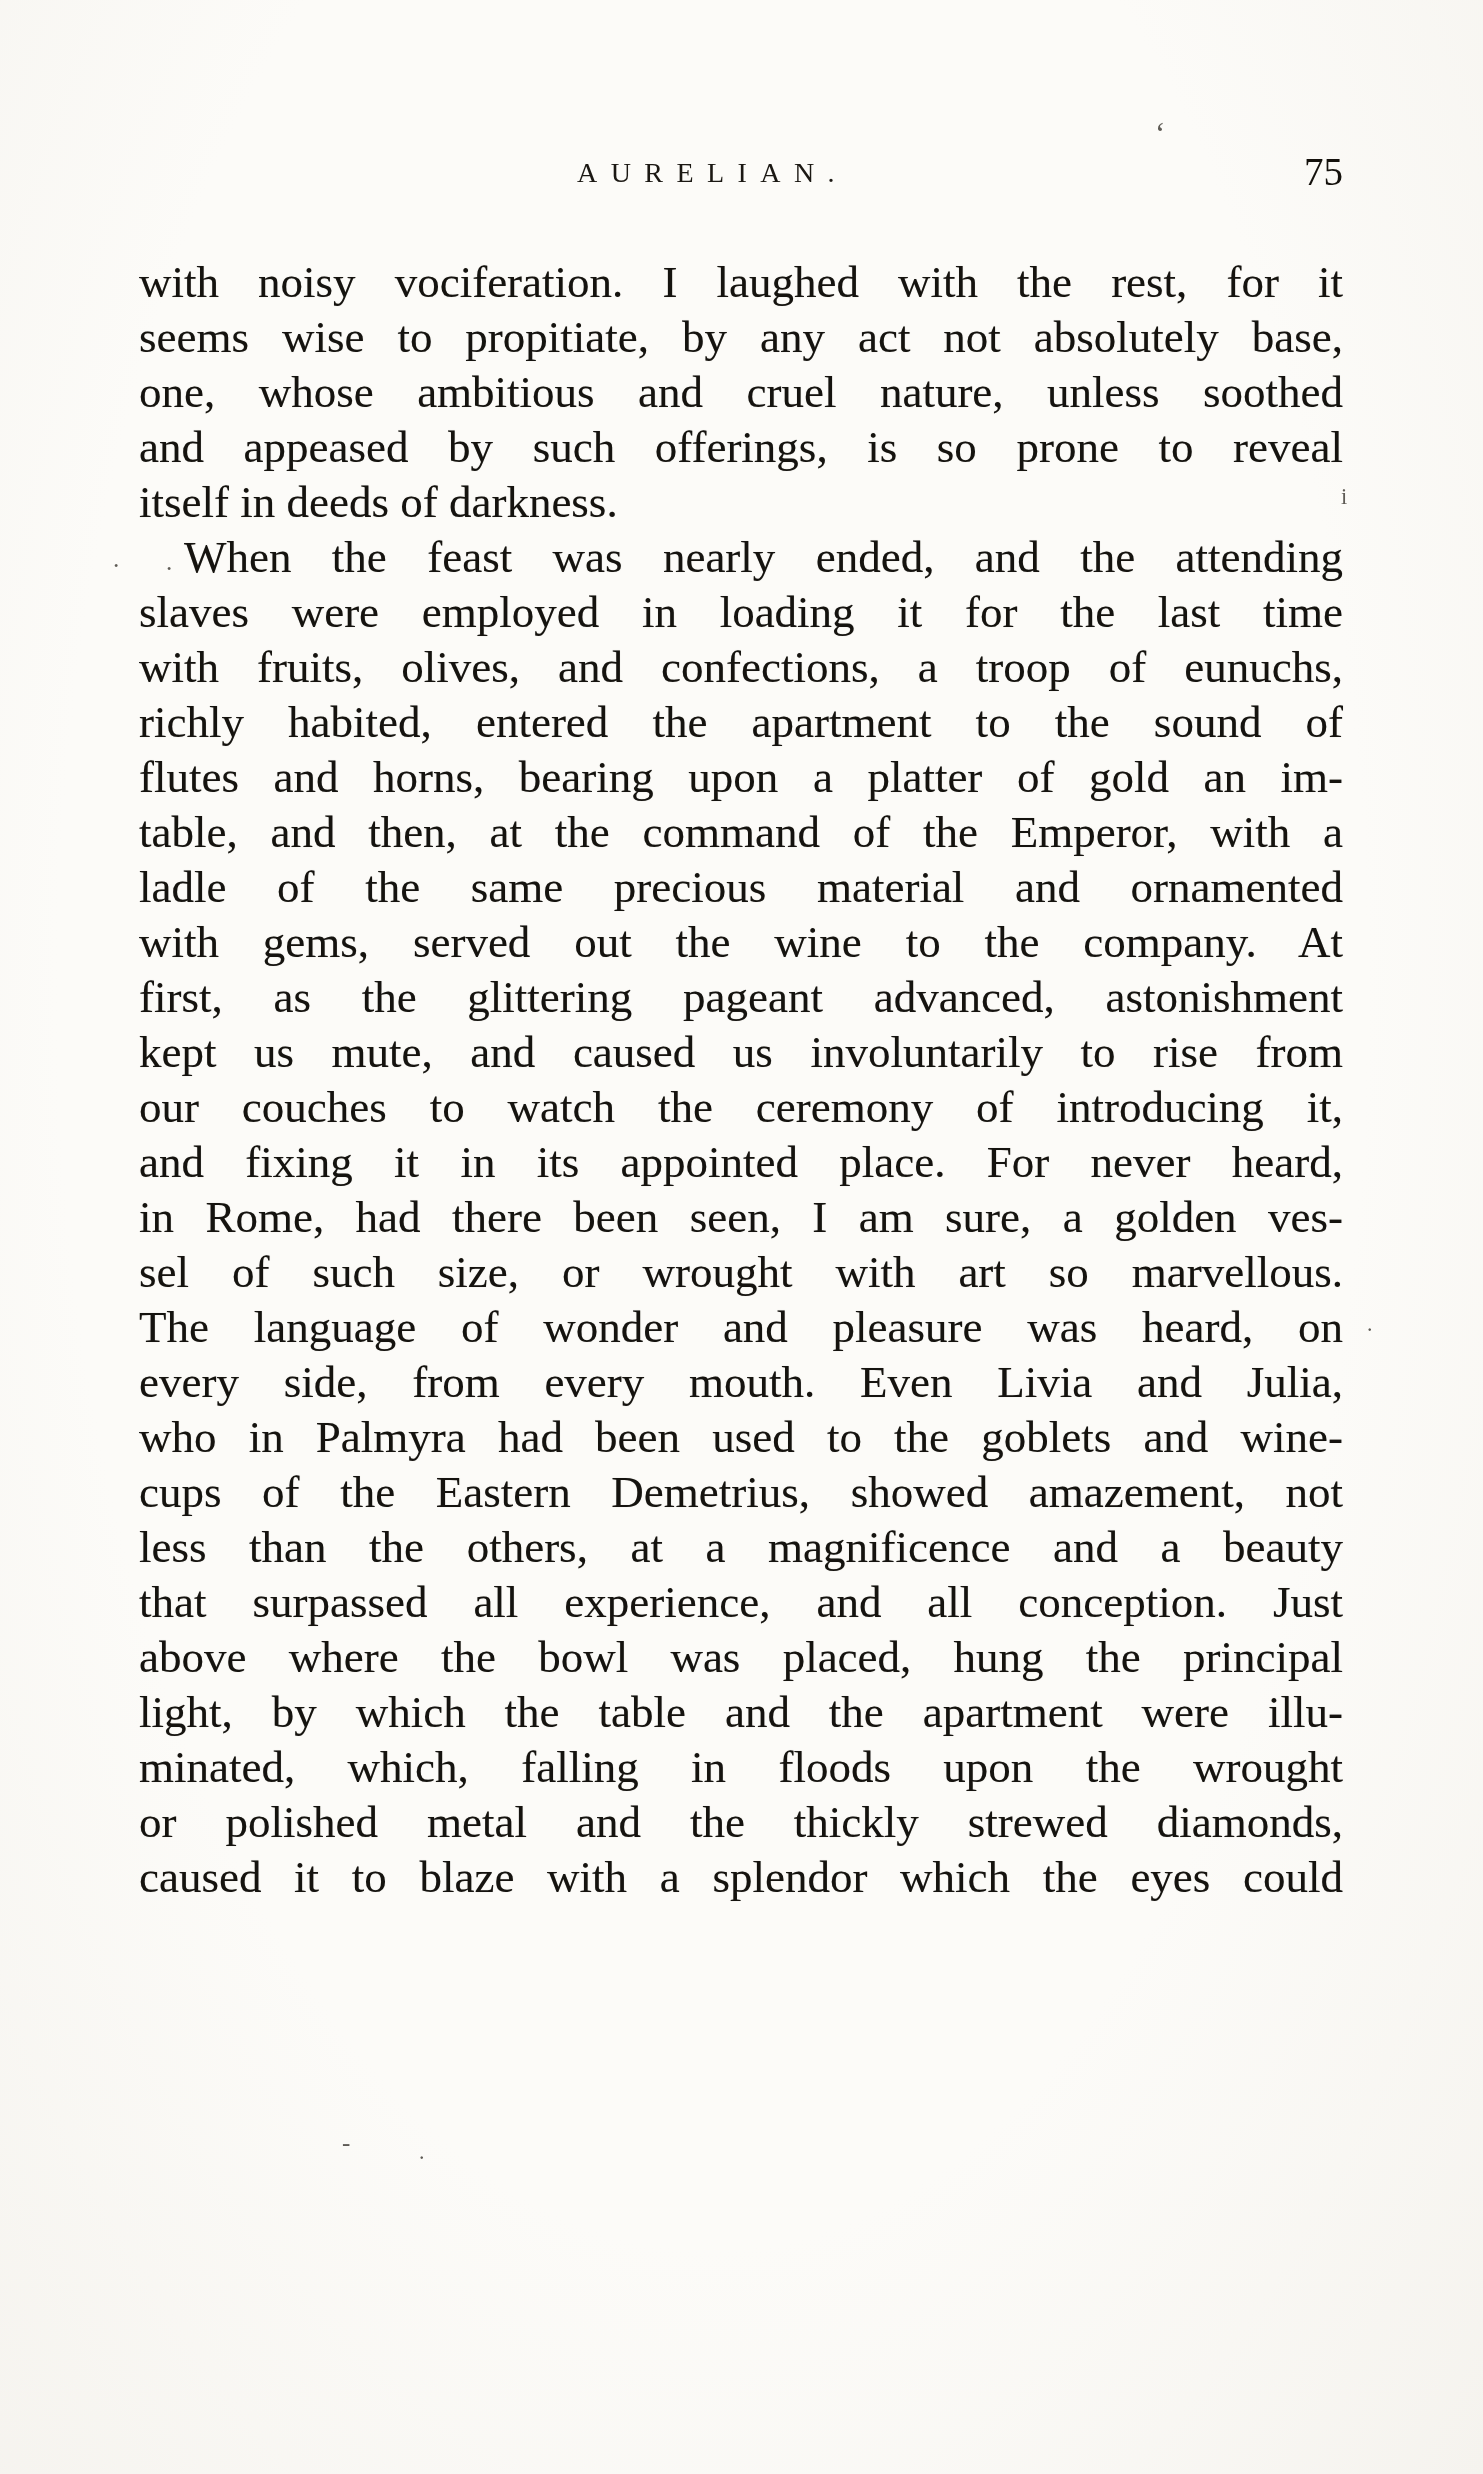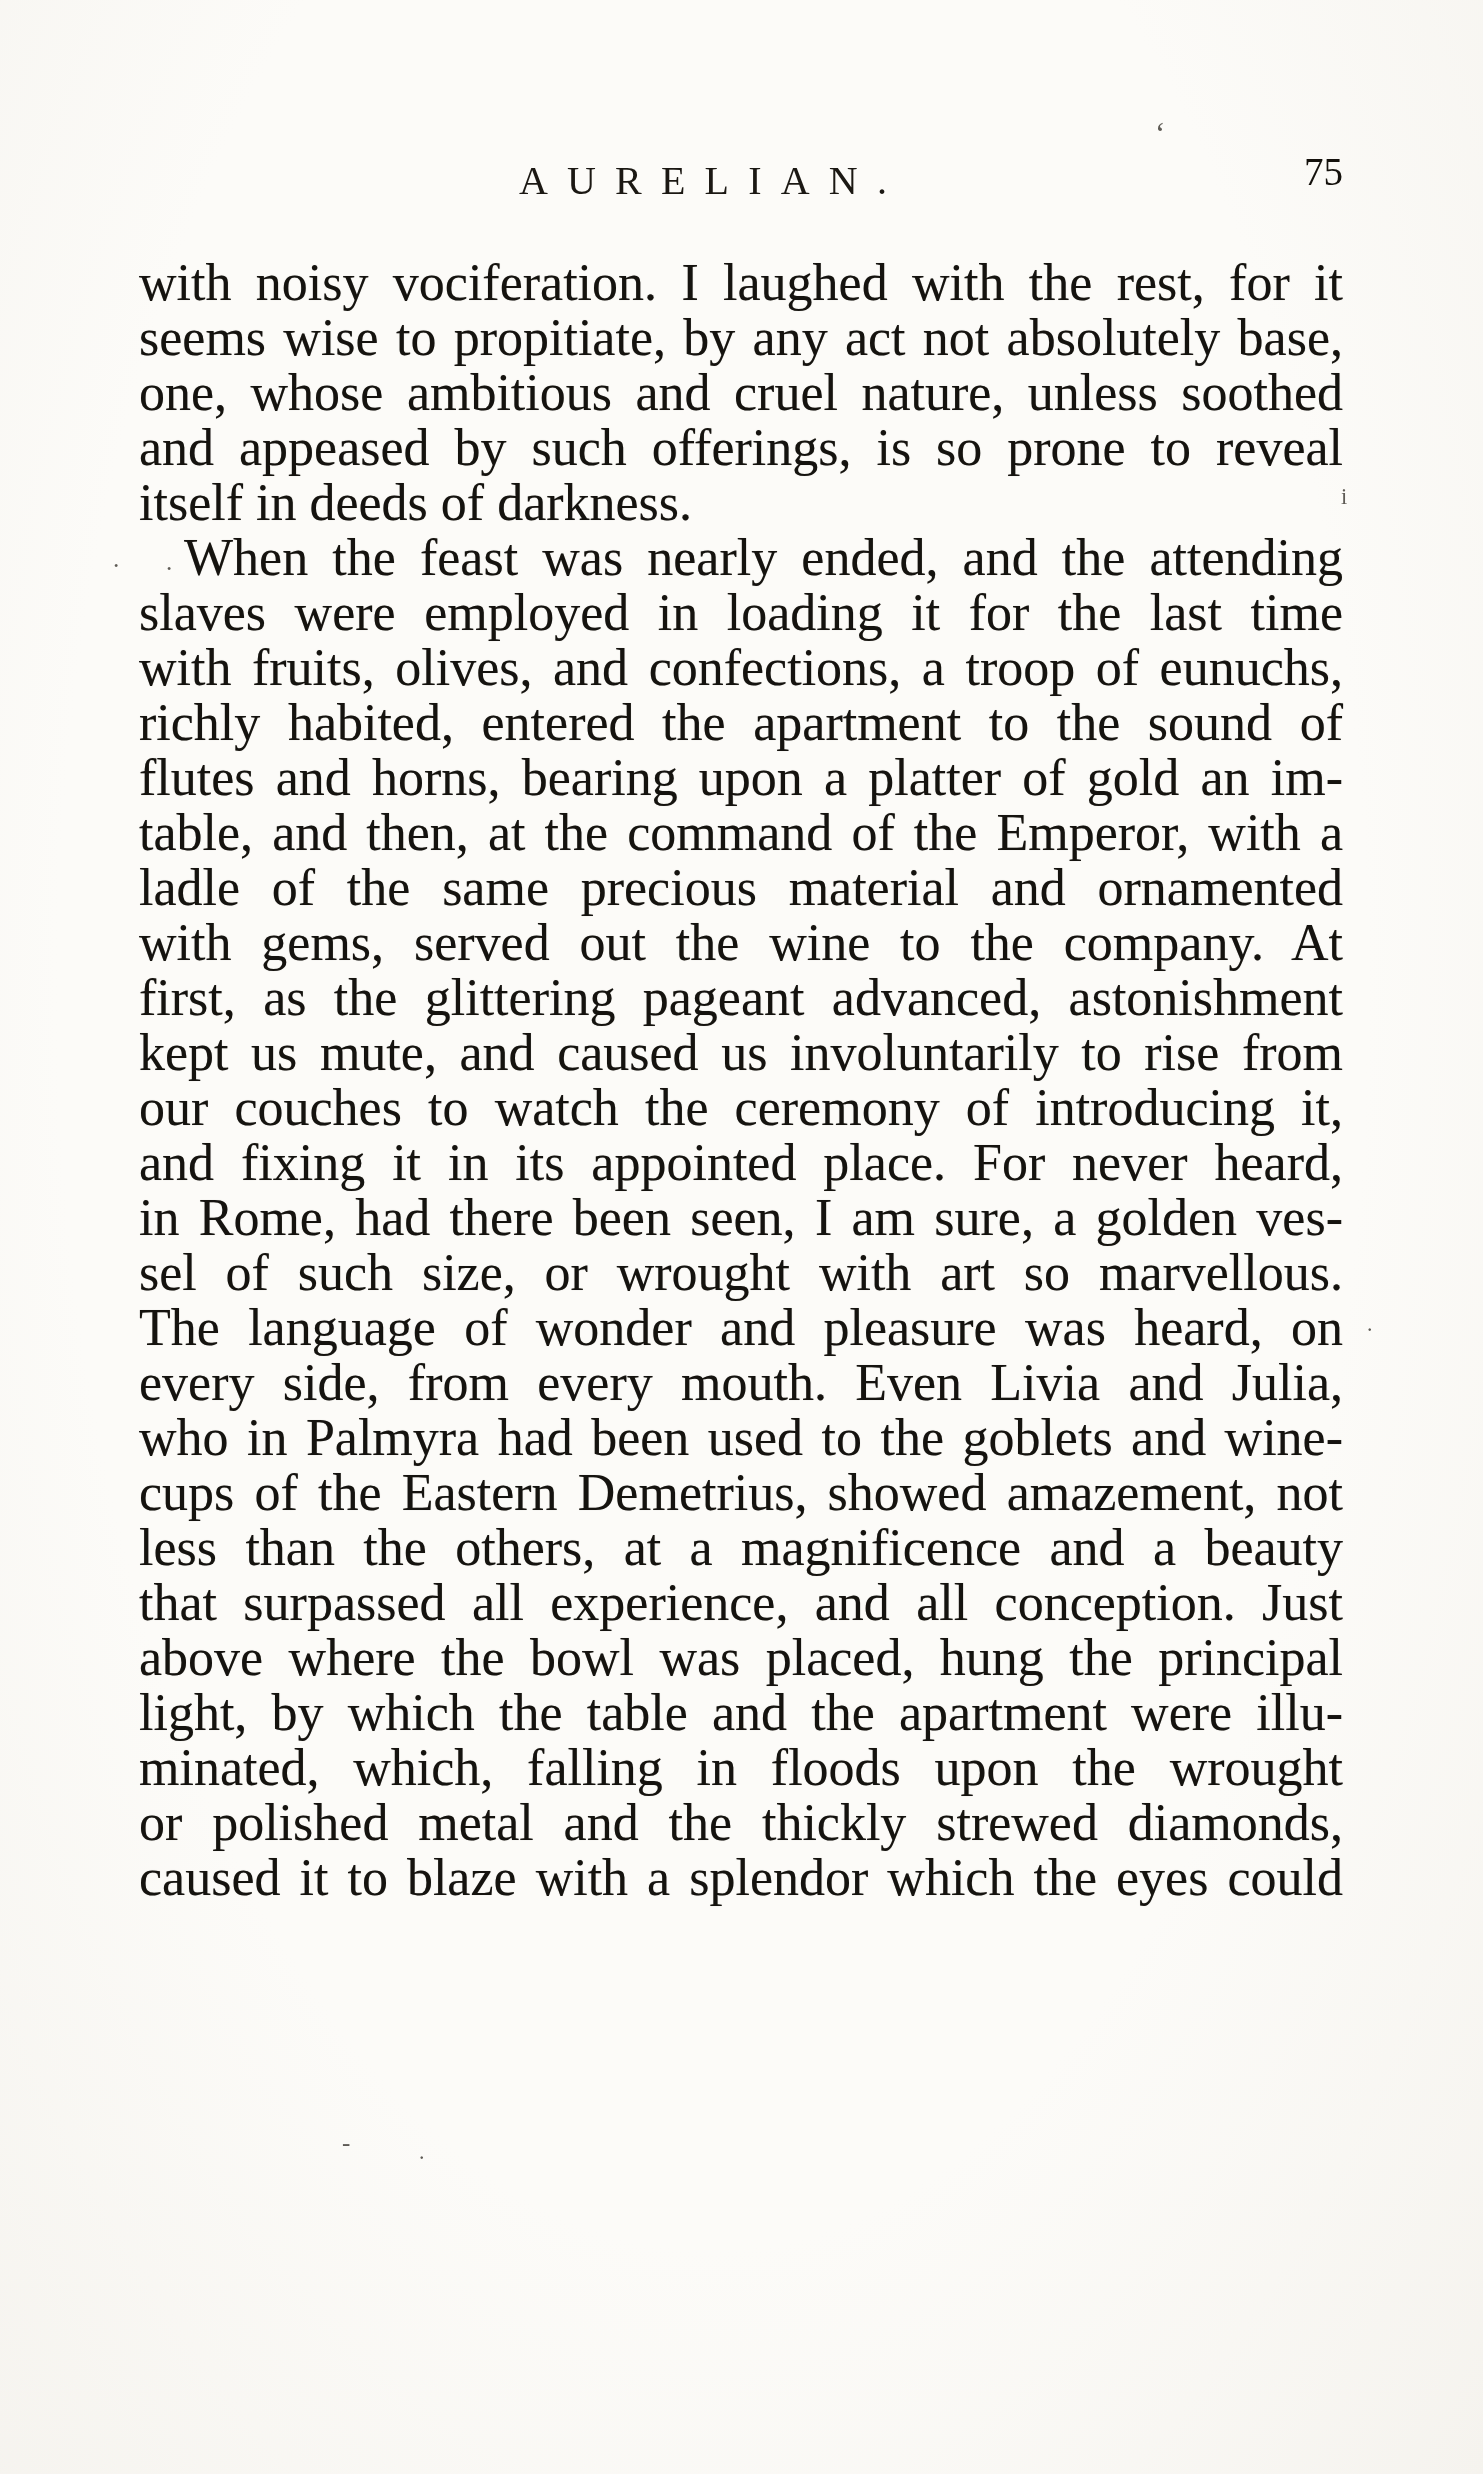--- a/index.html
+++ b/index.html
@@ -26,39 +26,39 @@
     left: 139px;
     width: 1204px;
     height: 52px;
   }
   .running-title {
     position: absolute;
     left: 0;
     right: 57px;
     top: 7.5px;
     text-align: center;
-    font-size: 40px;
+    font-size: 28px;
     letter-spacing: 0.48em;
     font-weight: 400;
     color: #1b1813;
   }
   .page-number {
     position: absolute;
     right: 0;
     top: 0;
     font-size: 39px;
     font-weight: 400;
     color: #14110c;
   }
   .text-block {
     position: absolute;
     top: 255px;
     left: 139px;
     width: 1204px;
-    font-size: 52px;
+    font-size: 45px;
     line-height: 55px;
     text-shadow: 0 0 0.7px rgba(20, 16, 10, 0.35);
   }
   .paragraph {
     margin: 0;
   }
   .line {
     text-align: justify;
     text-align-last: justify;
     white-space: normal;

